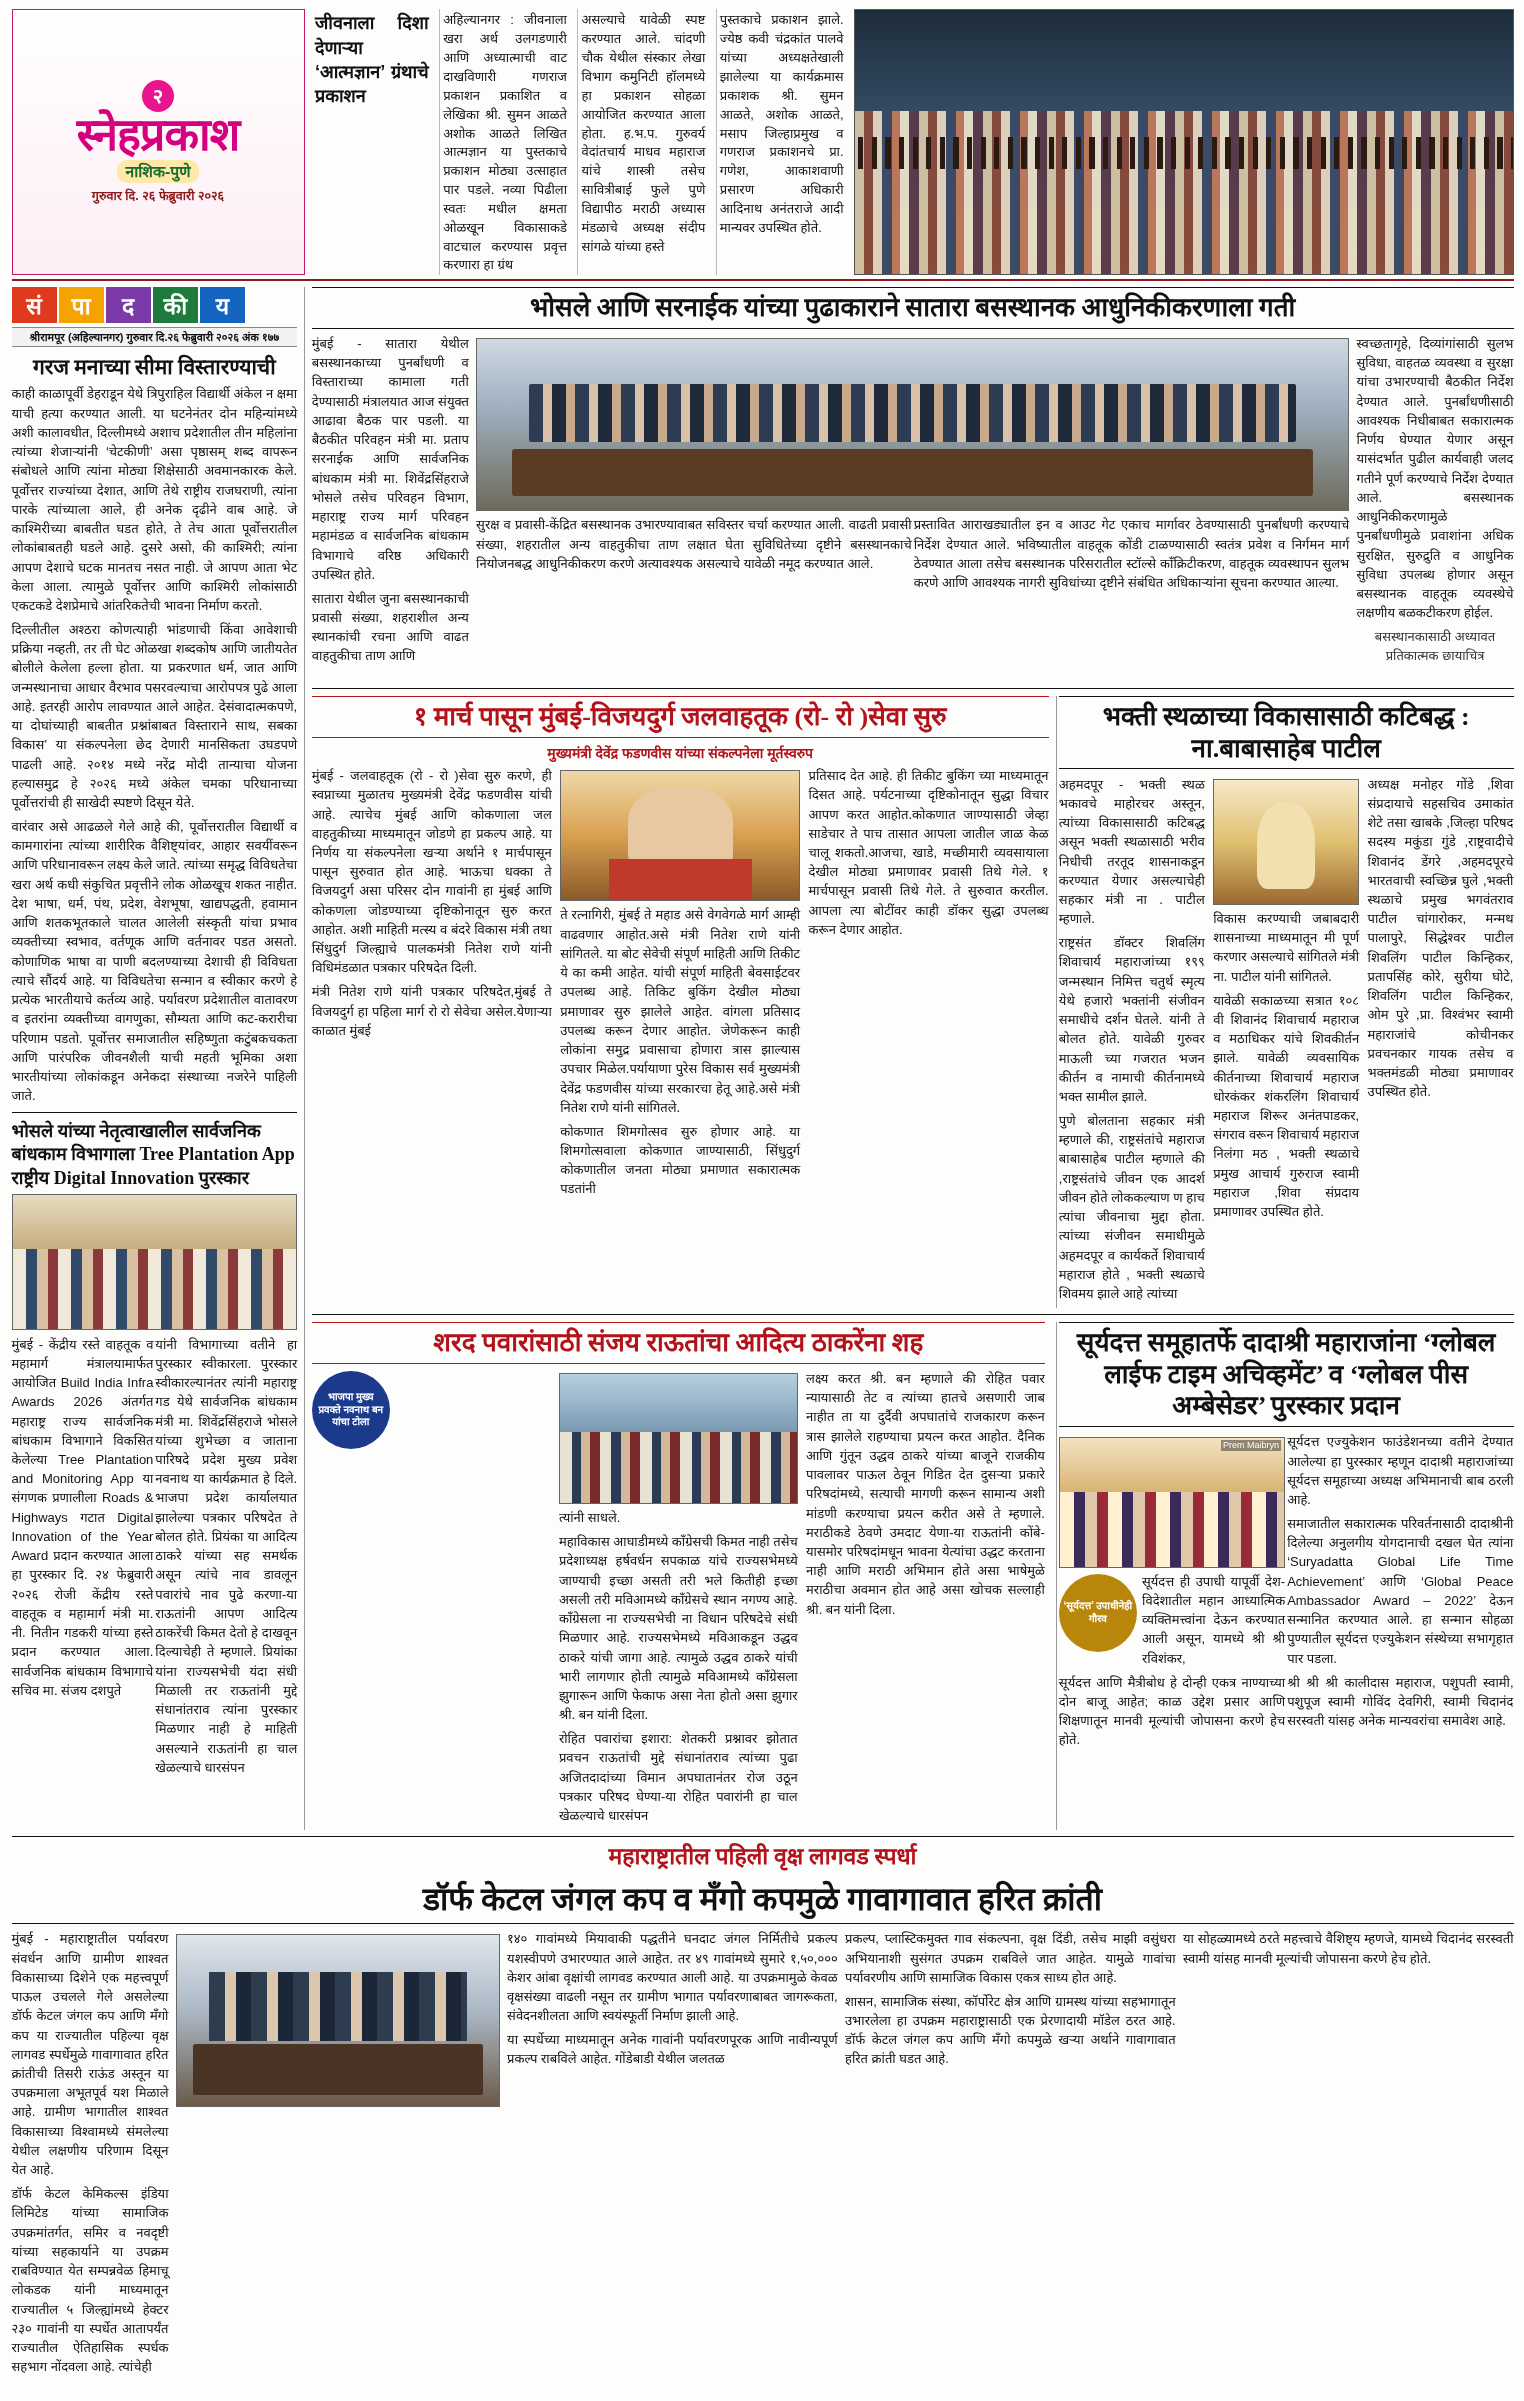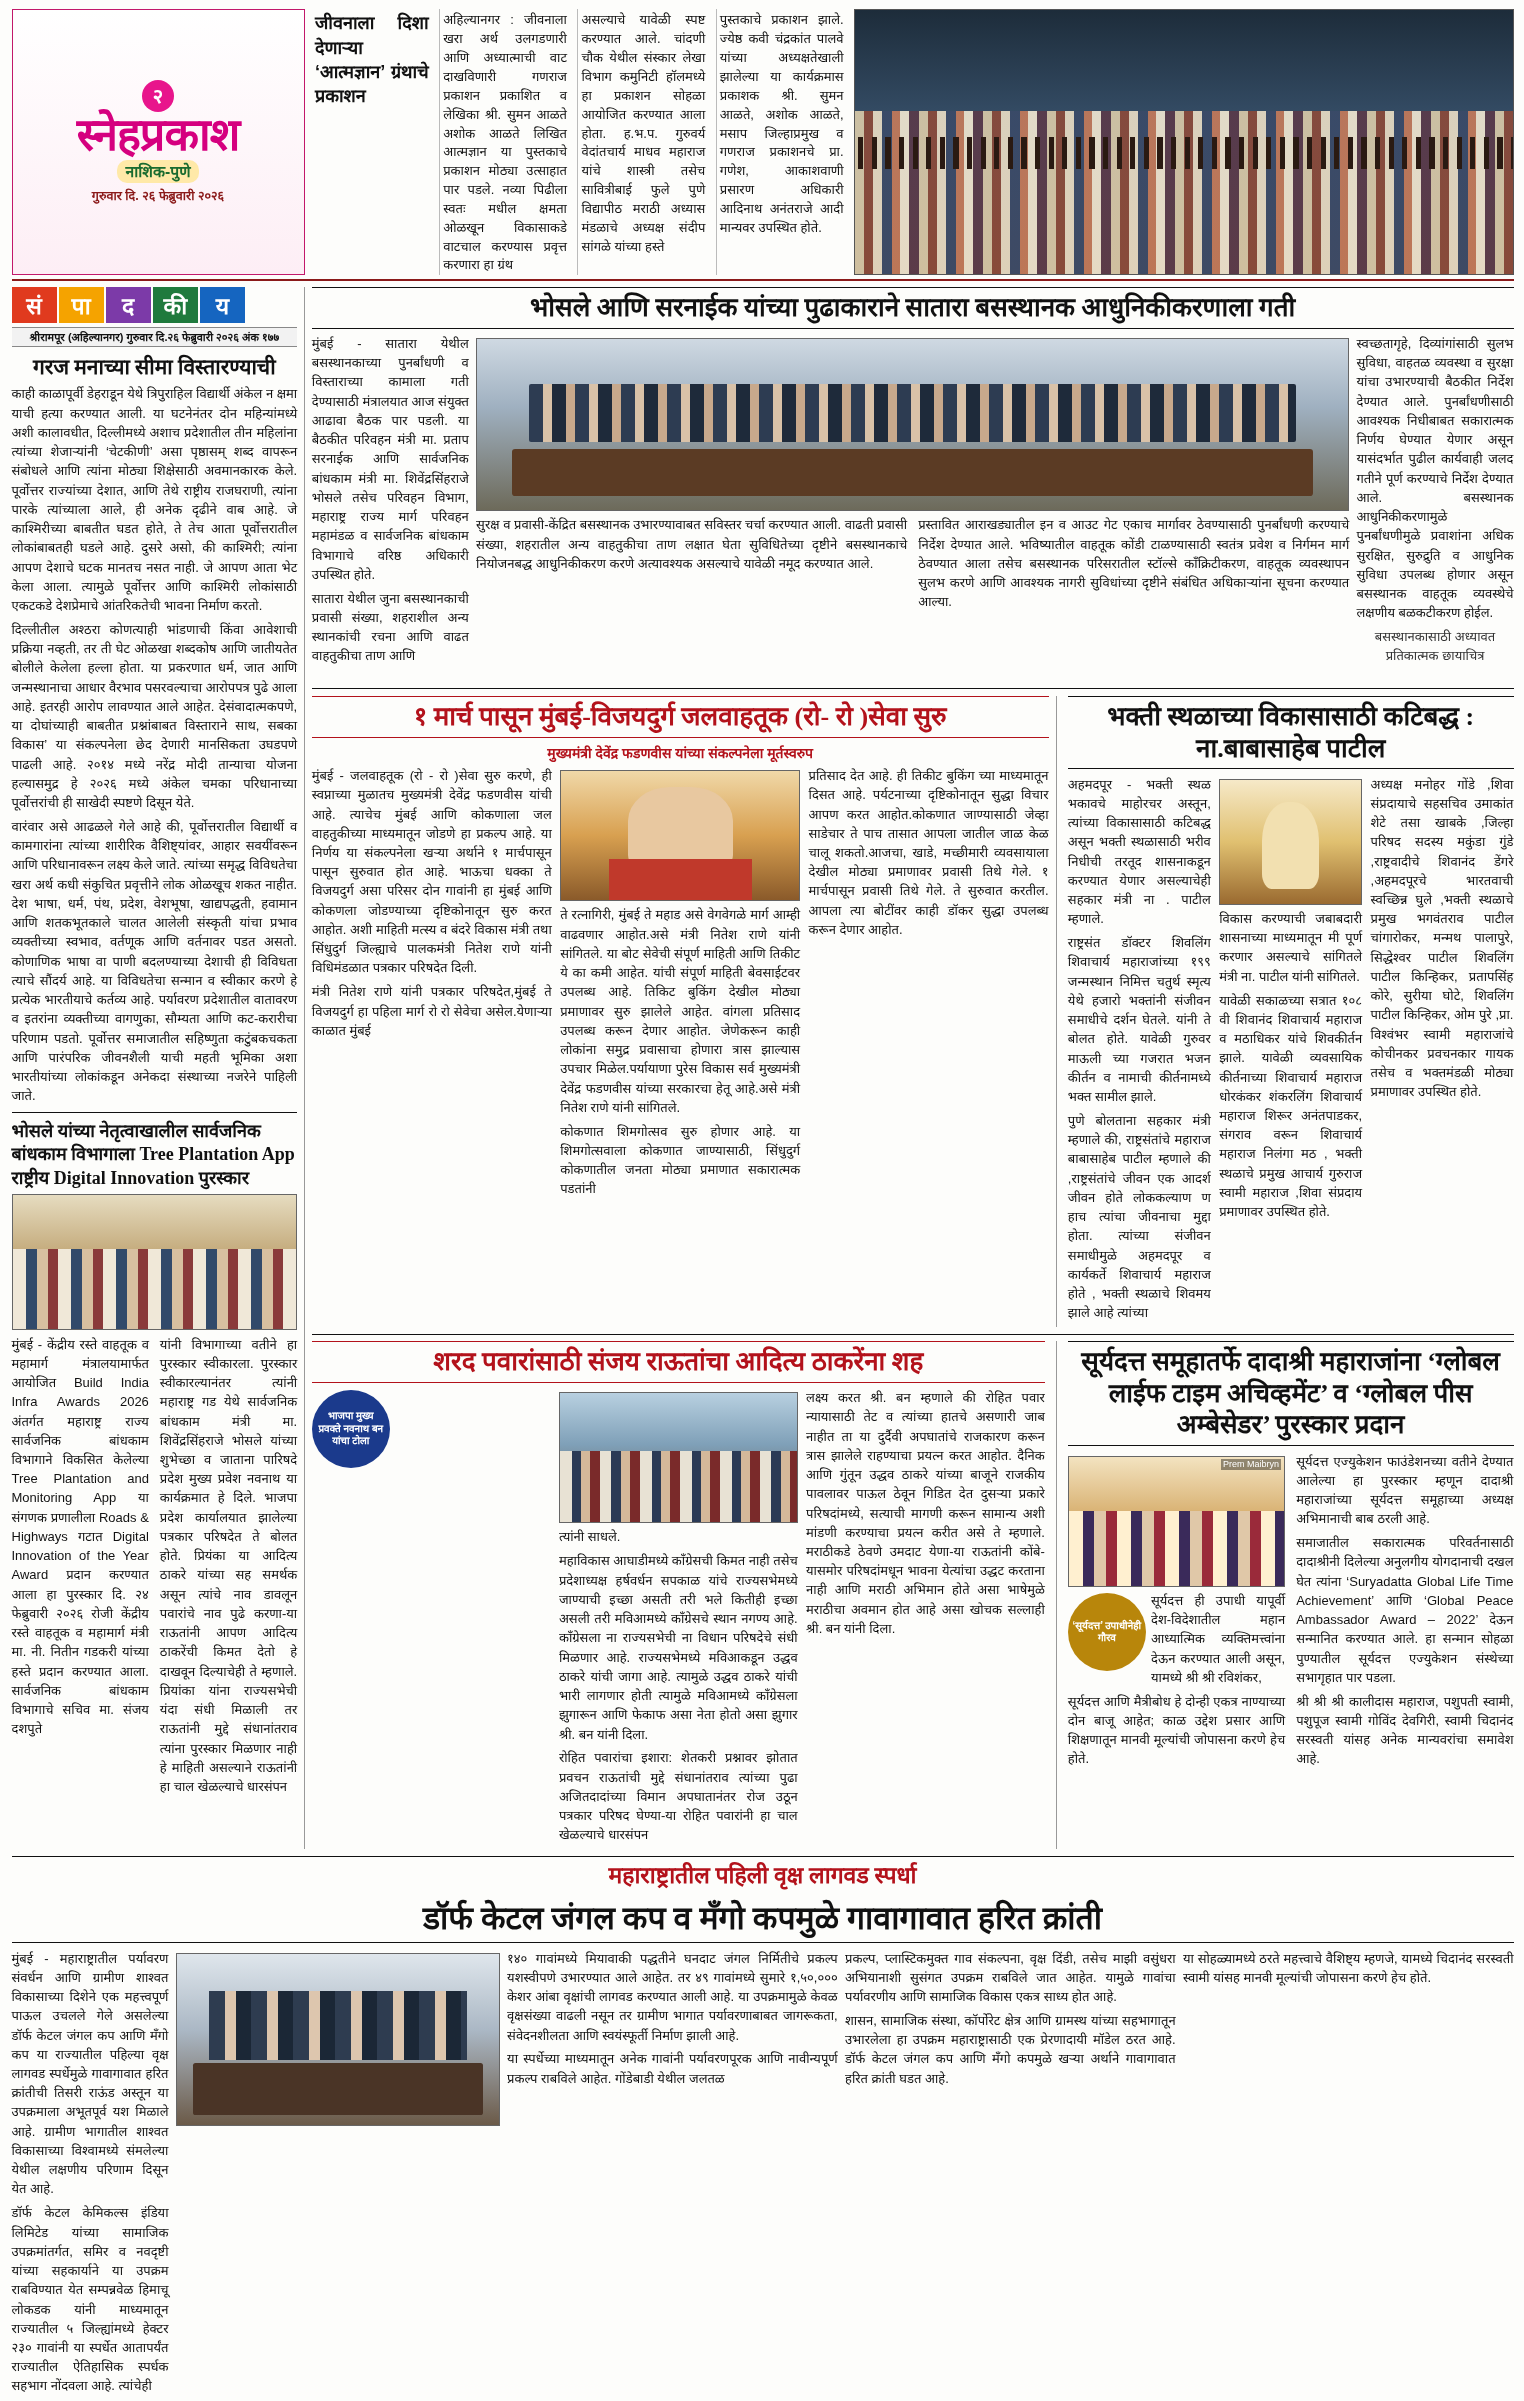--- a/index.html
+++ b/index.html
@@ -143,21 +143,21 @@
   .headline {
     font-size: 26px; font-weight: bold; text-align:center; line-height:1.22;
     font-family:"Liberation Serif", serif;
     border-top: 1.6px solid #111; border-bottom: 1.6px solid #111;
     padding: 4.2px 2.1px; margin-bottom: 5.2px;
   }
   .headline.red { color:#b3121b; border-color:#b3121b; }
   .headline.plain { border:none; }
 
   .cols3 { display:flex; gap: 8.4px; }
-  .cols2 { display:flex; gap: 11px; }
+  .cols2 { display:flex; gap: 2px; }
   .cols4 { display:flex; gap: 7.3px; }
   .c { flex:1 1 0; }
 
   .kicker {
     font-size: 14px; font-weight:bold; text-align:center;
     color:#b3121b; margin: 2.1px 0 4.2px 0;
   }
 
   .block { margin-bottom: 18px; }
   .rule { border-top:1px solid #111; margin: 6.3px 0; }

